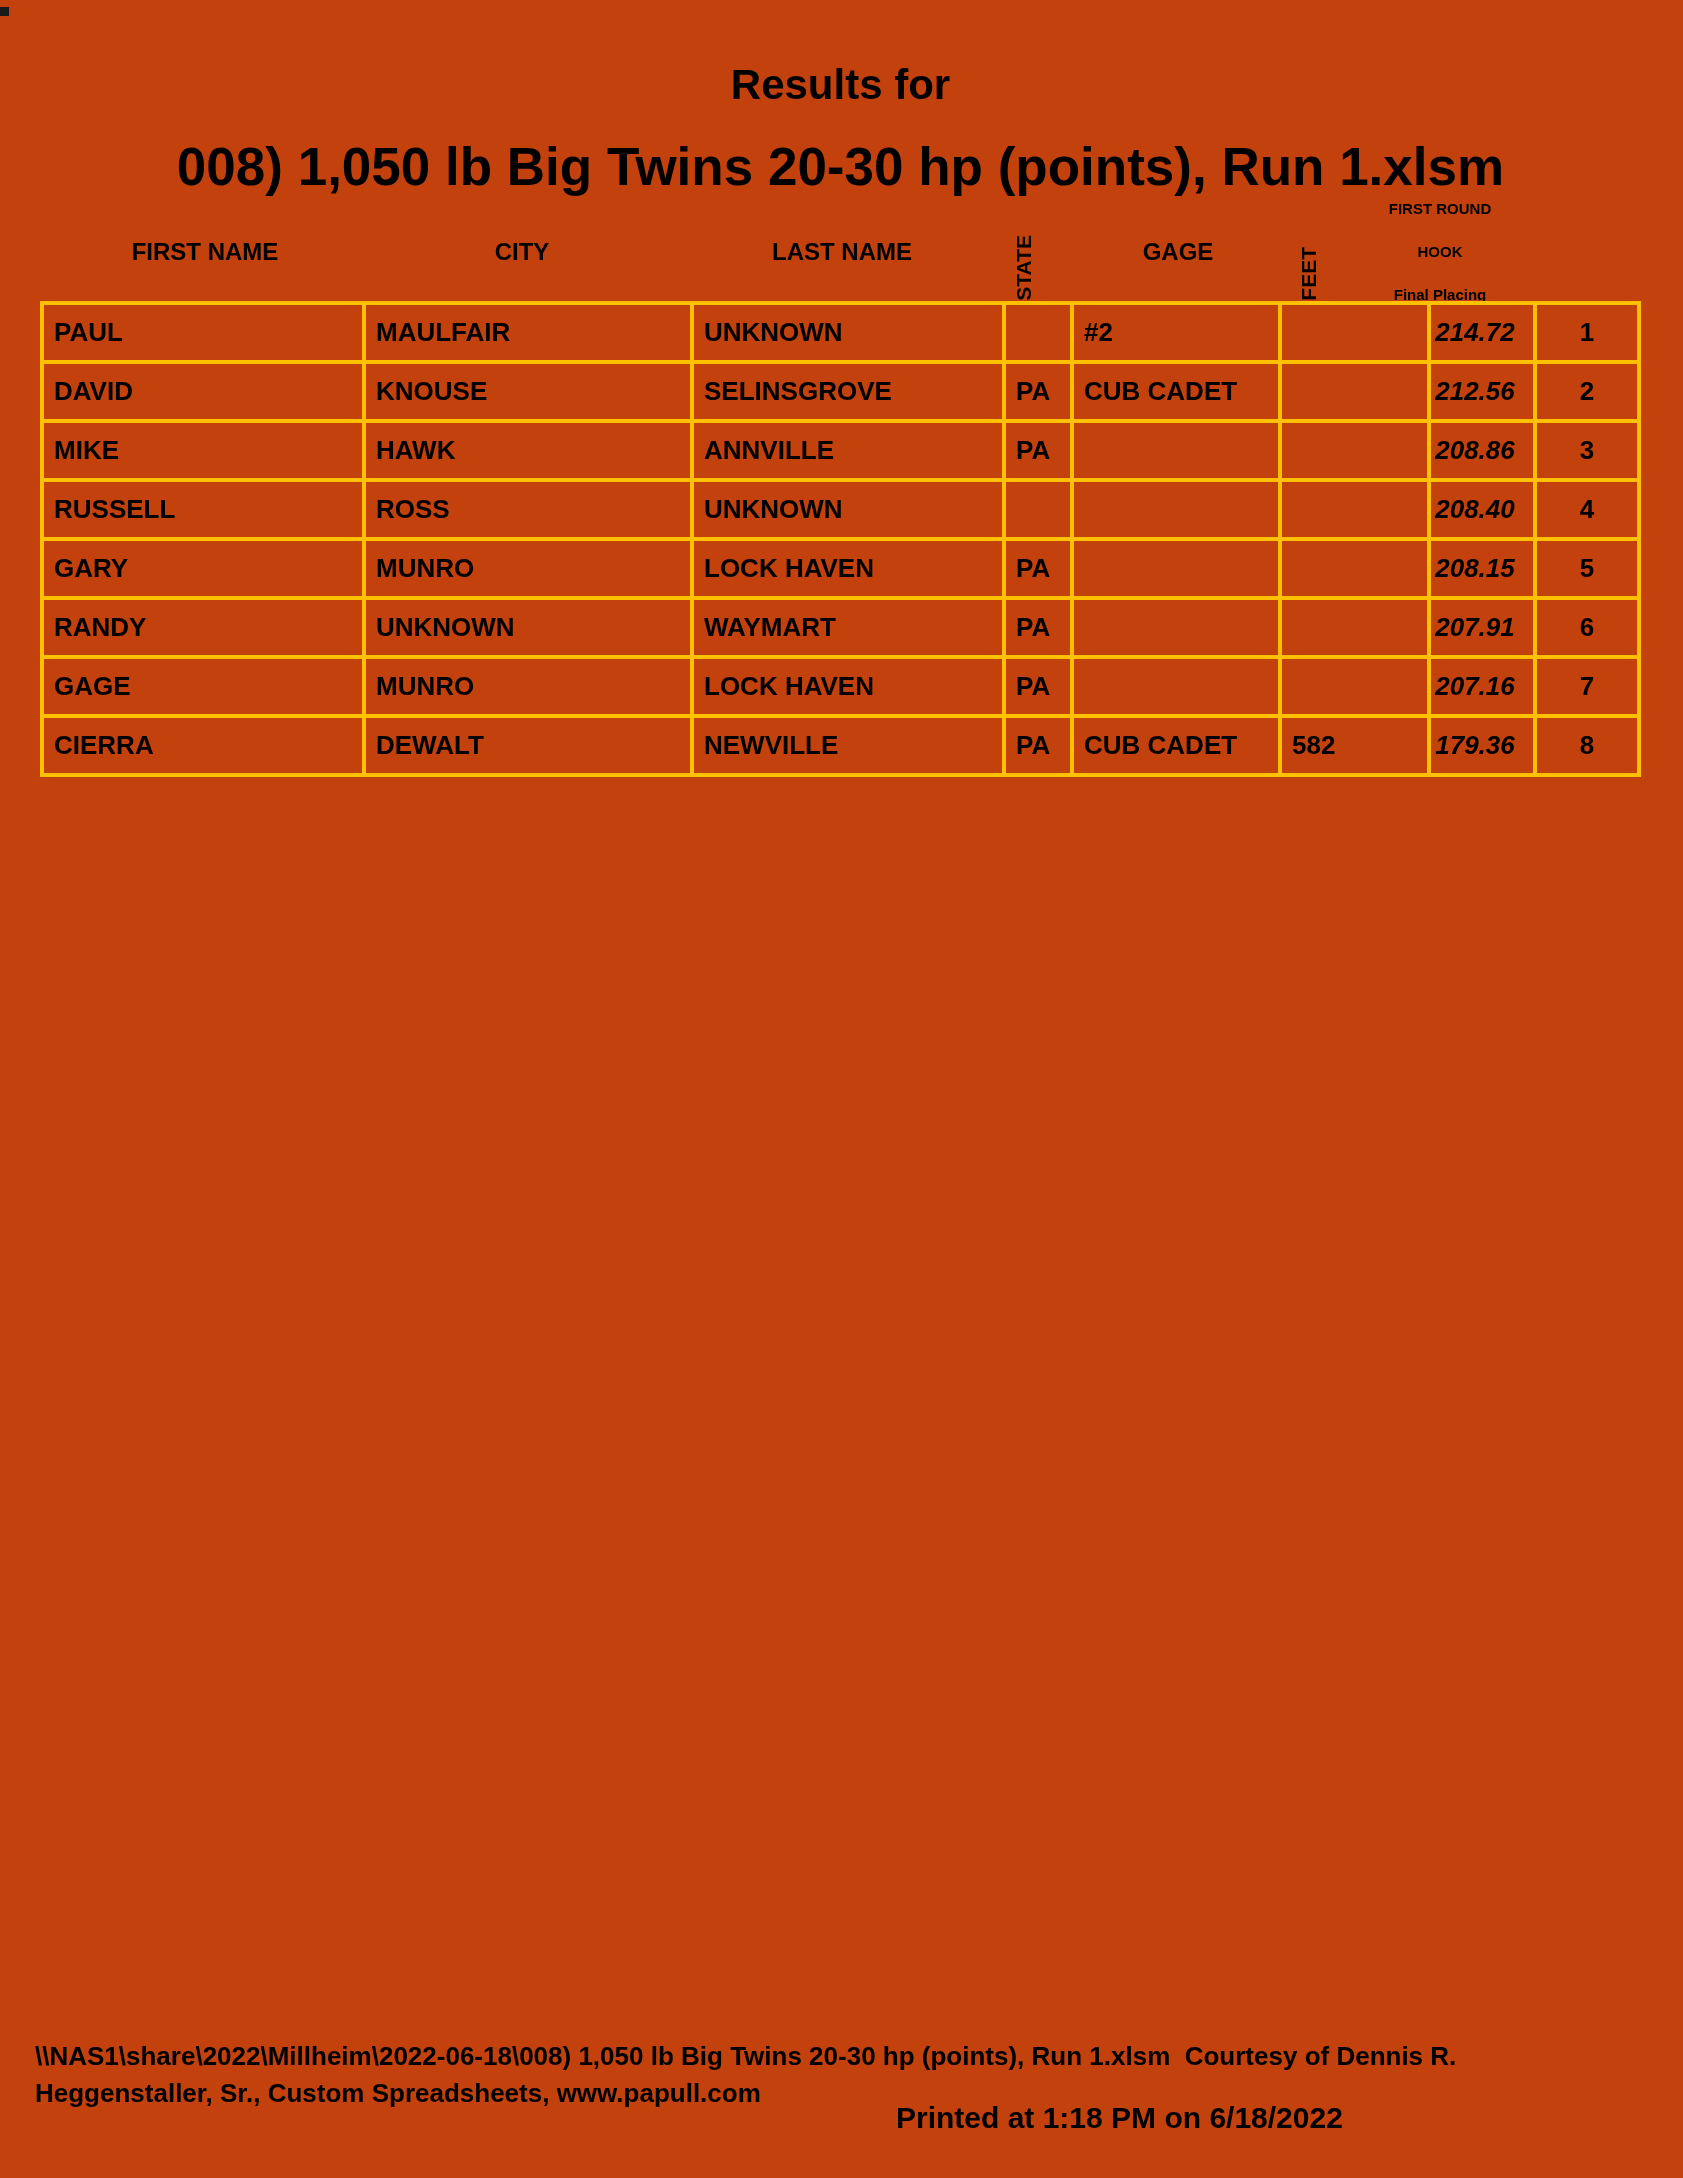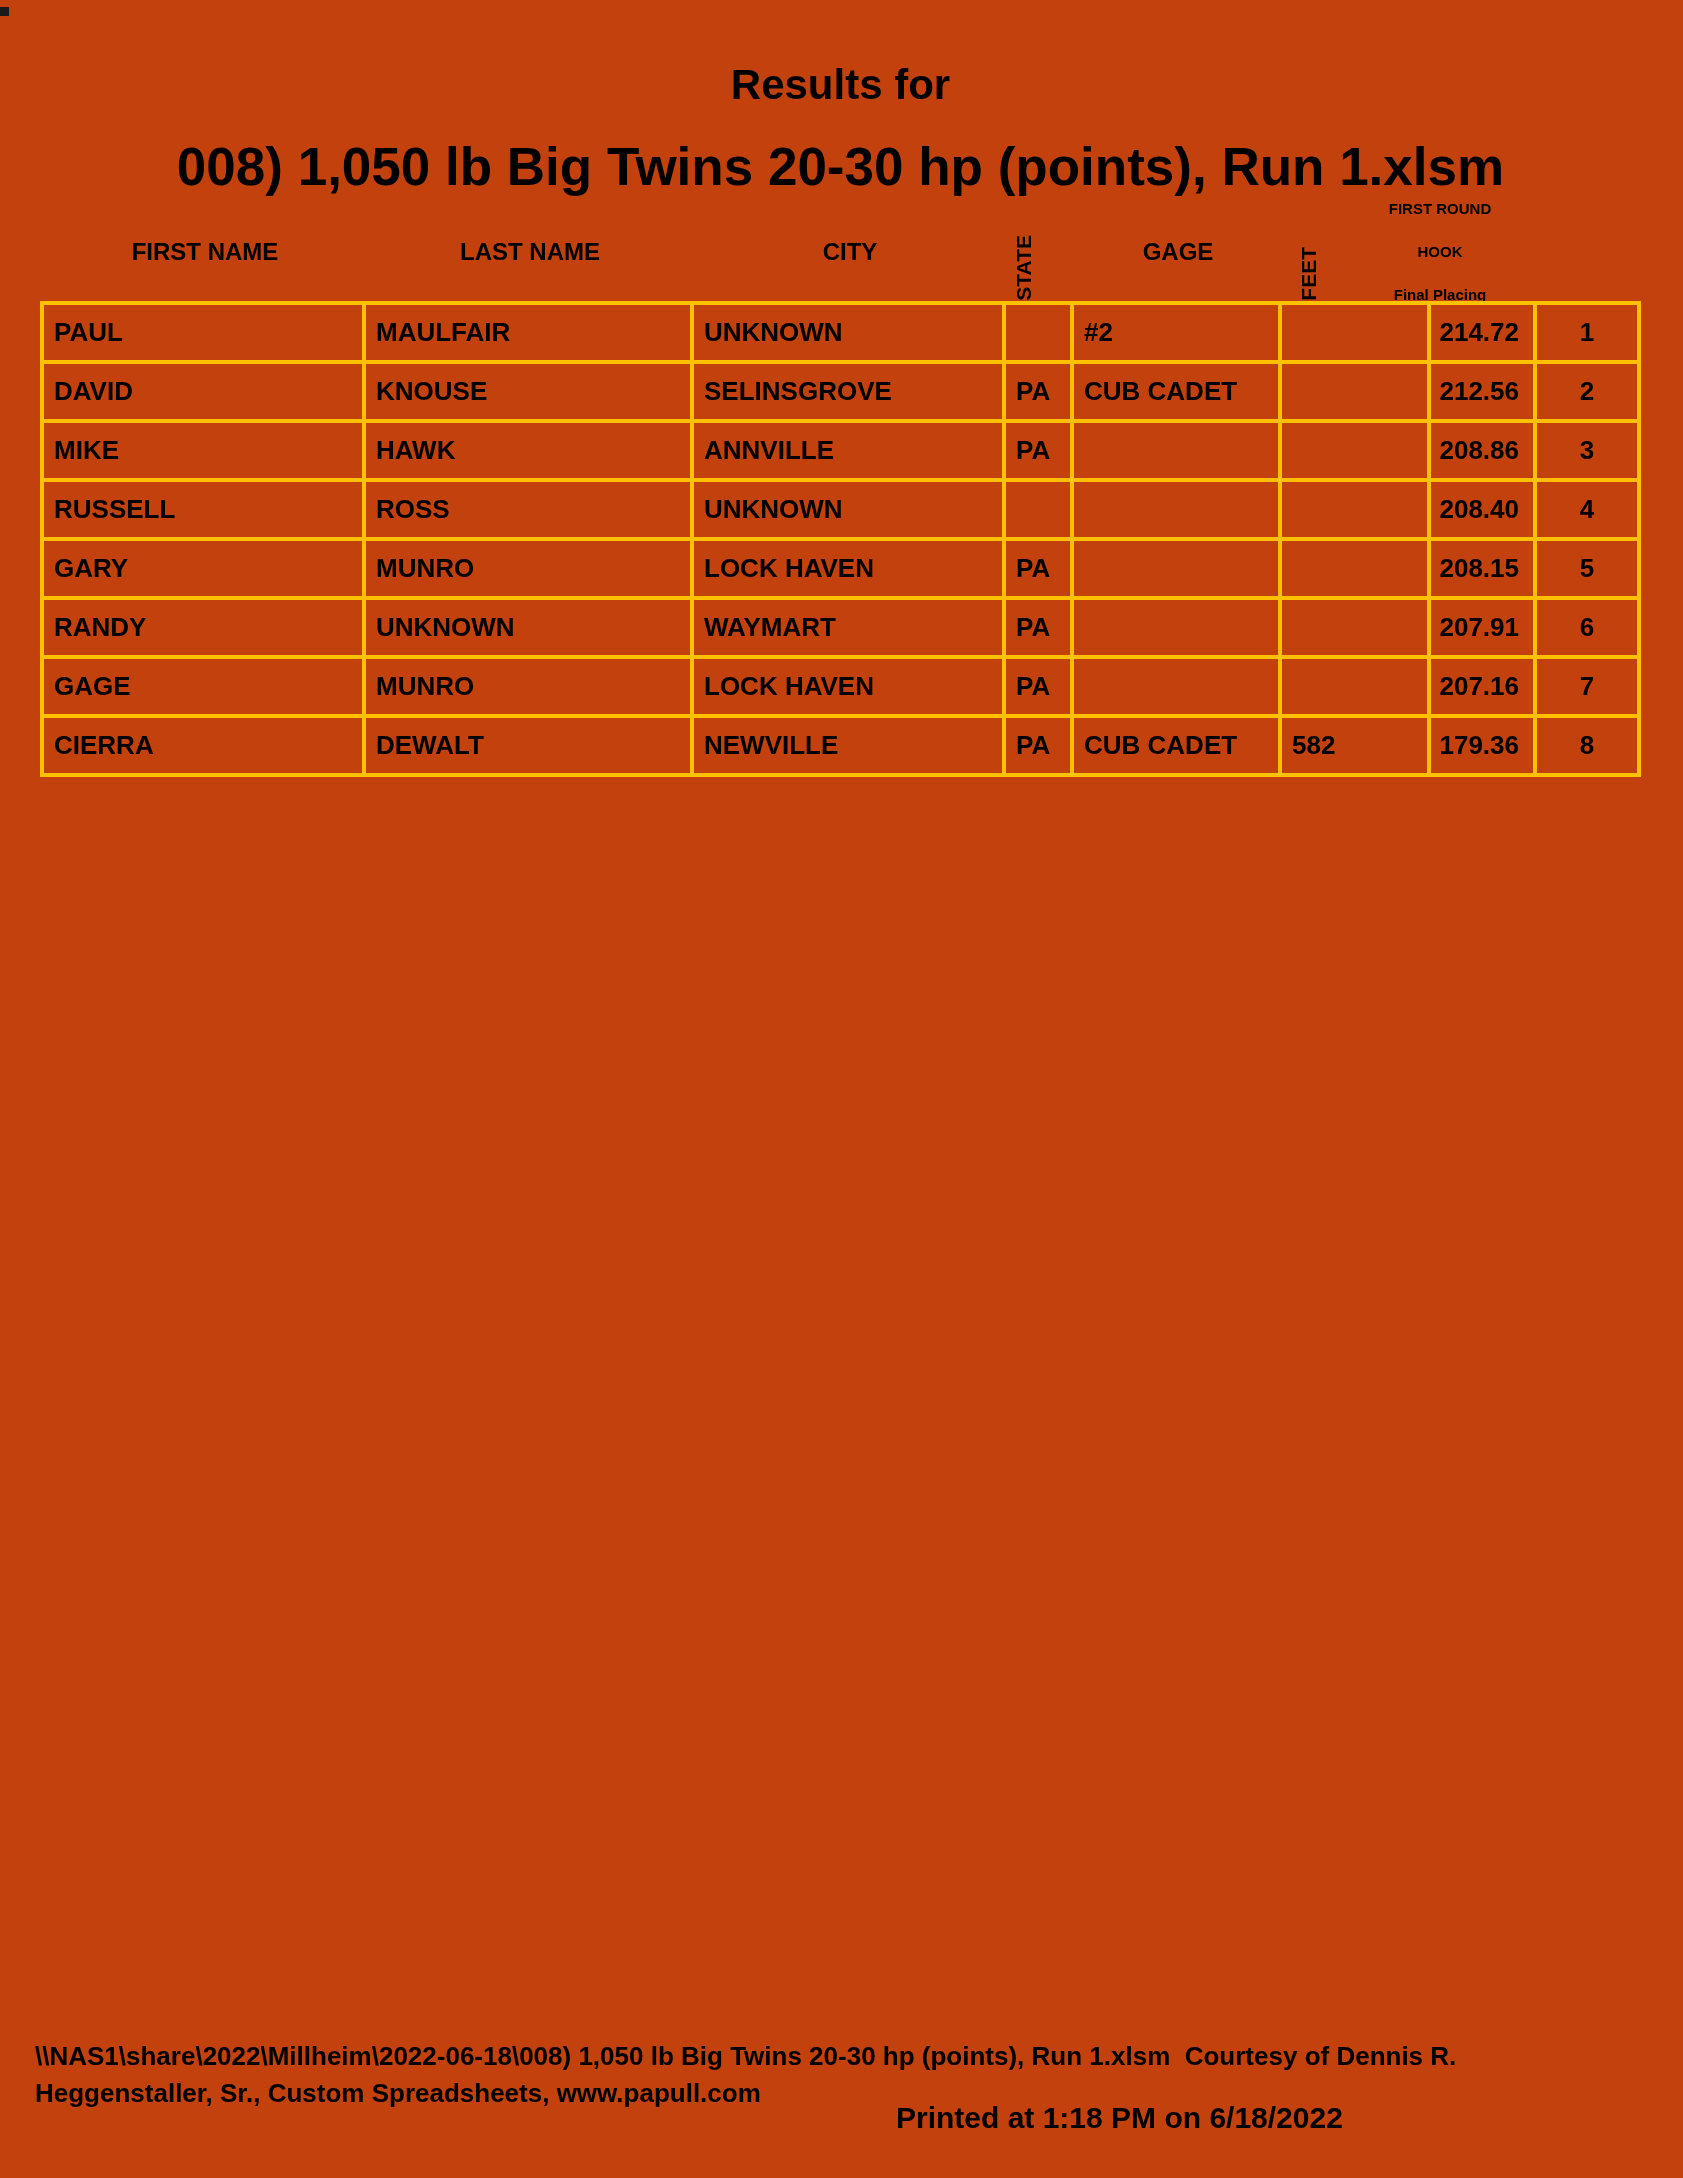--- a/index.html
+++ b/index.html
@@ -24,41 +24,41 @@
   .vert { writing-mode:vertical-rl; transform:rotate(180deg); font-size:21px; line-height:1; }
   .hc.small { flex-direction:column; font-size:15px; line-height:18px; text-align:center;gap:25px; }
 
   
   table.results { position:absolute; left:40px; top:301px; width:1601px;
                   border-collapse:collapse; table-layout:fixed; }
   table.results td {
     border:4px solid #FFC000; height:55px; font-size:26px; padding:0 0 0 10px;
     vertical-align:middle; white-space:nowrap; overflow:hidden;
   }
-  table.results td.num { text-align:right; padding-right:14px; padding-left:0; }
+  table.results td.num { text-align:center; padding-right:14px; padding-left:0;font-style:italic; }
   table.results td.ctr { text-align:center; padding-left:0; }
 
   .footer-line1   { position:absolute; left:35px;  top:2041px; font-size:26px; white-space:pre; }
   .footer-line2   { position:absolute; left:35px;  top:2078px; font-size:26px; white-space:pre; }
   .footer-printed { position:absolute; left:896px; top:2078px; font-size:30px; white-space:pre;margin-top:23px; }
 </style>
 </head>
 <body>
 
 <div class="page">
 
   <div class="artifact"></div>
 
   <div class="title1">Results for</div>
   <div class="title2">008) 1,050 lb Big Twins 20-30 hp (points), Run 1.xlsm</div>
 
   <div class="colheads">
     <div class="hc w1">FIRST NAME</div>
+    <div class="hc w3">CITY</div>
     <div class="hc w2">LAST NAME</div>
-    <div class="hc w3">CITY</div>
     <div class="hc w4 rot">
       <span class="vert">STATE</span>
     </div>
     <div class="hc w5">GAGE</div>
     <div class="hc w7 rot2">
       <span class="vert">FEET</span>
     </div>
     <div class="hc w8 small">
       <span>FIRST ROUND</span>
       <span>HOOK</span>

